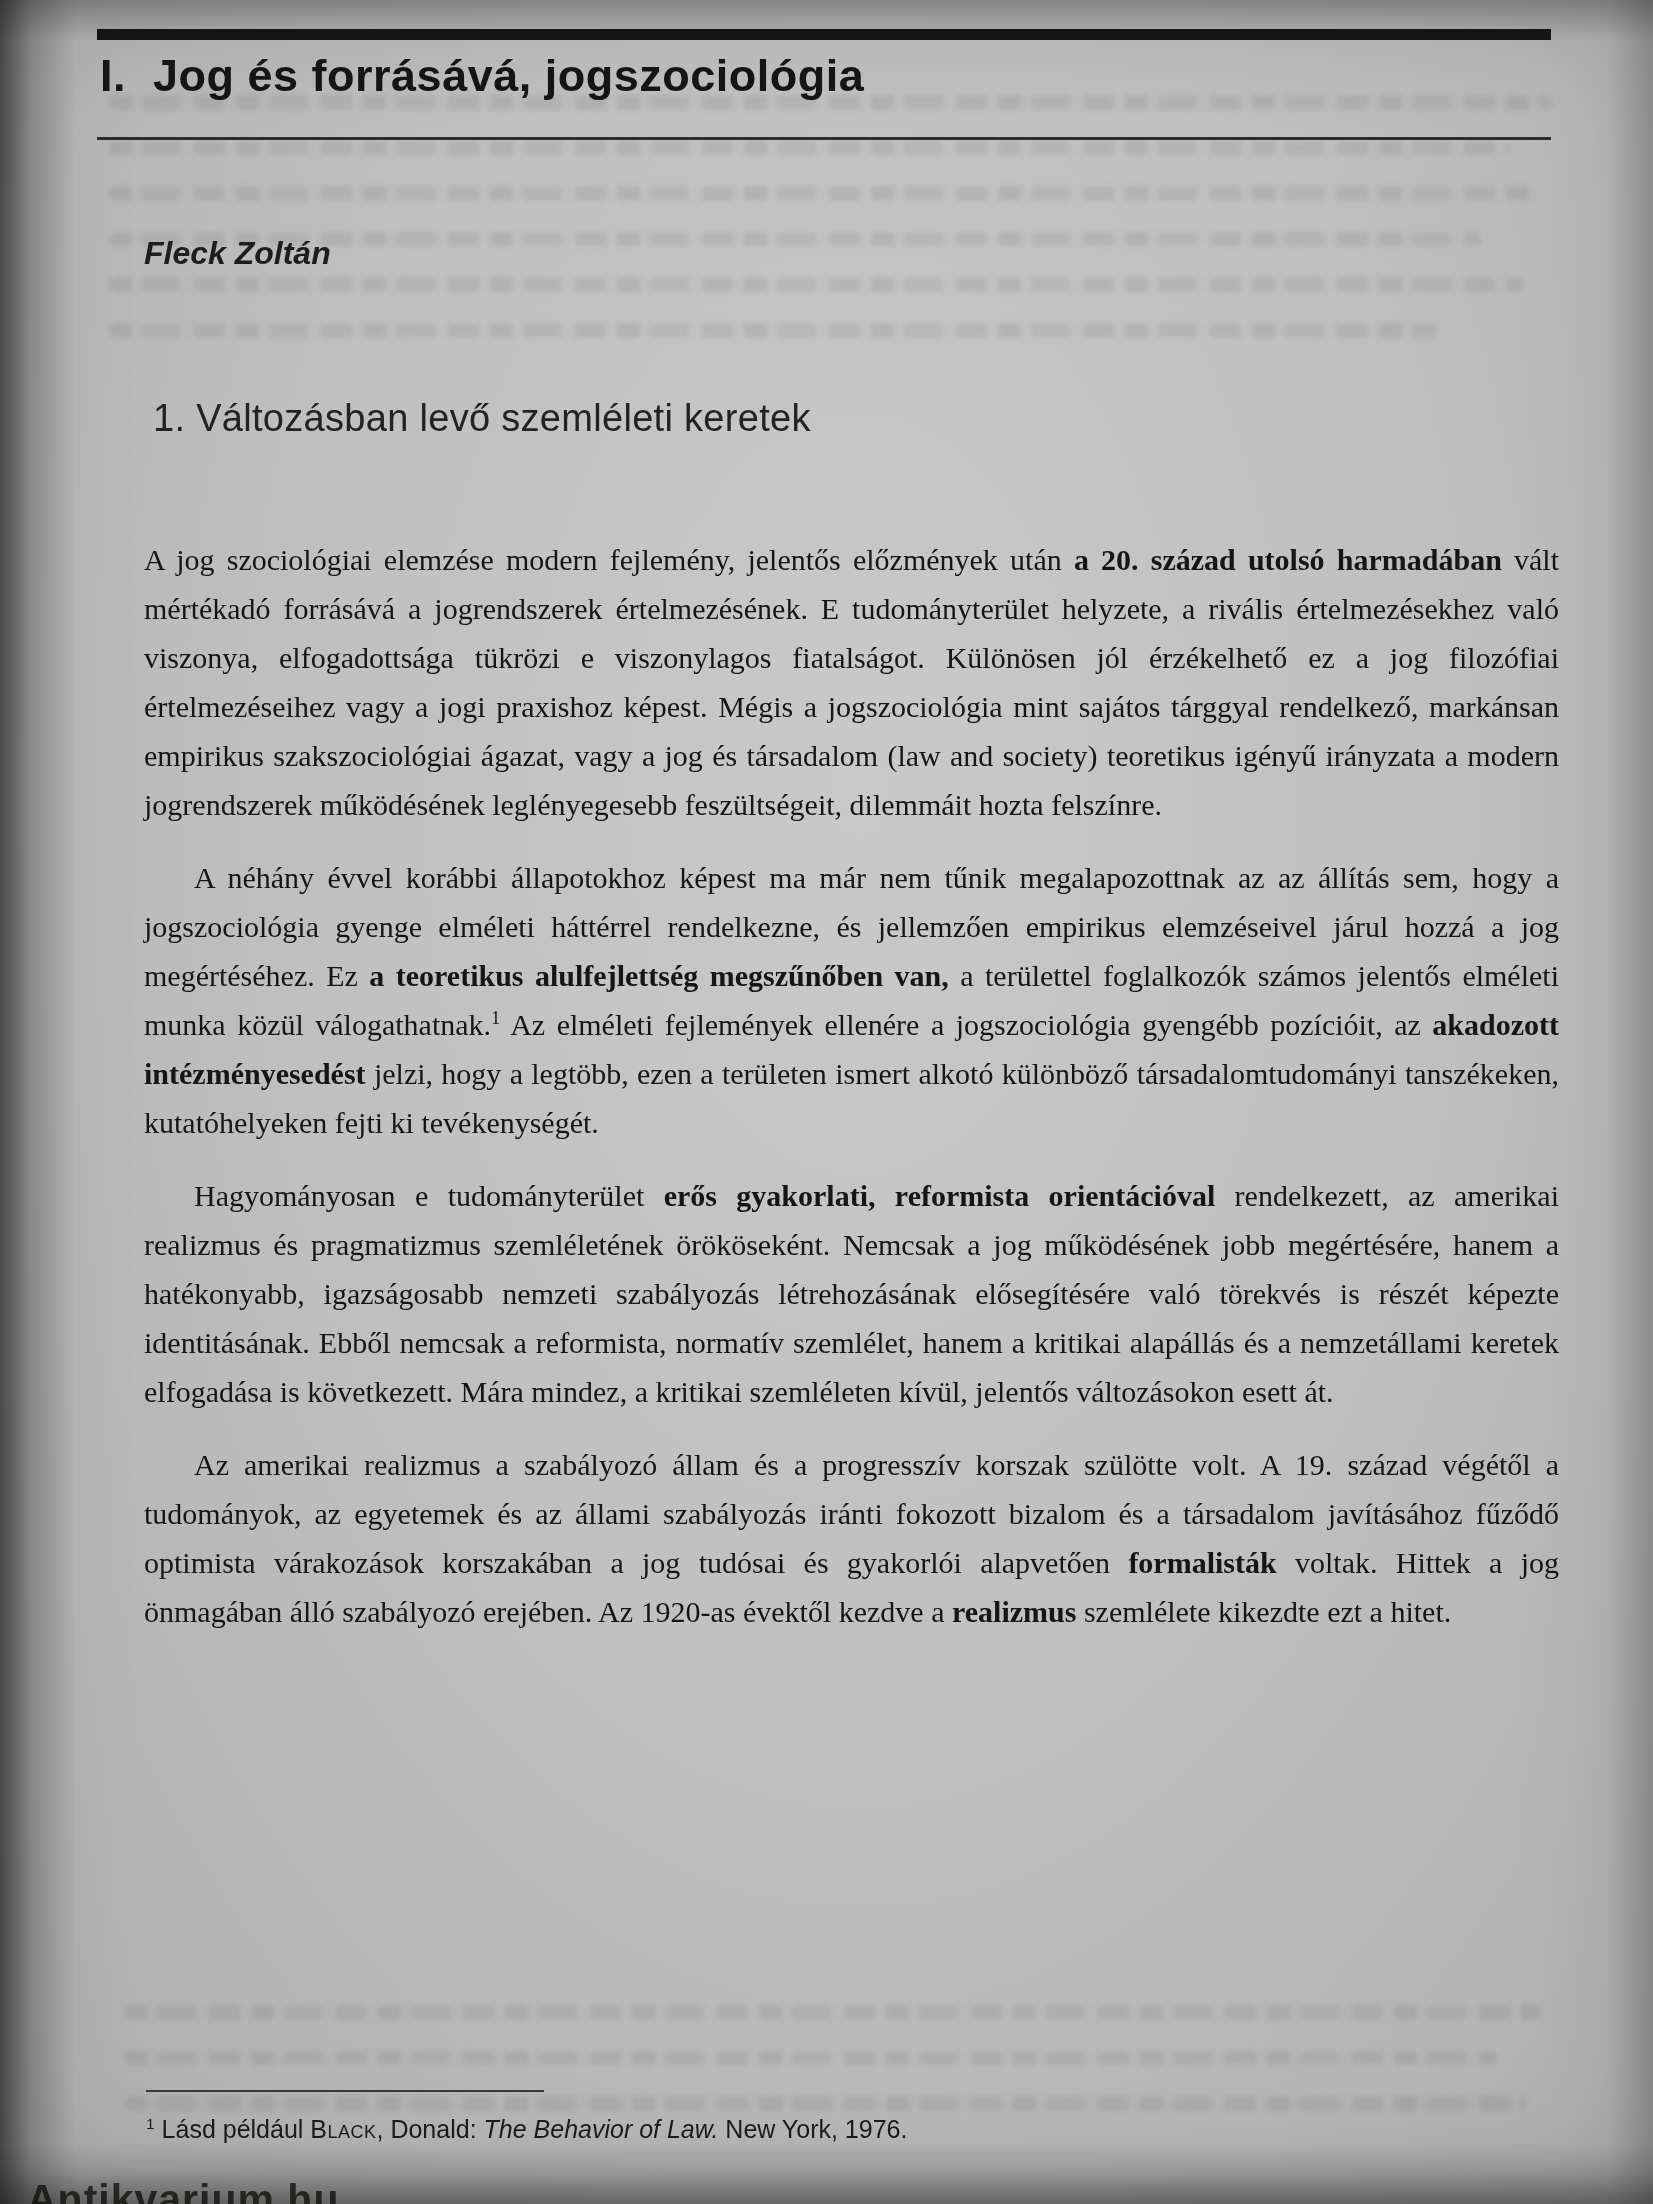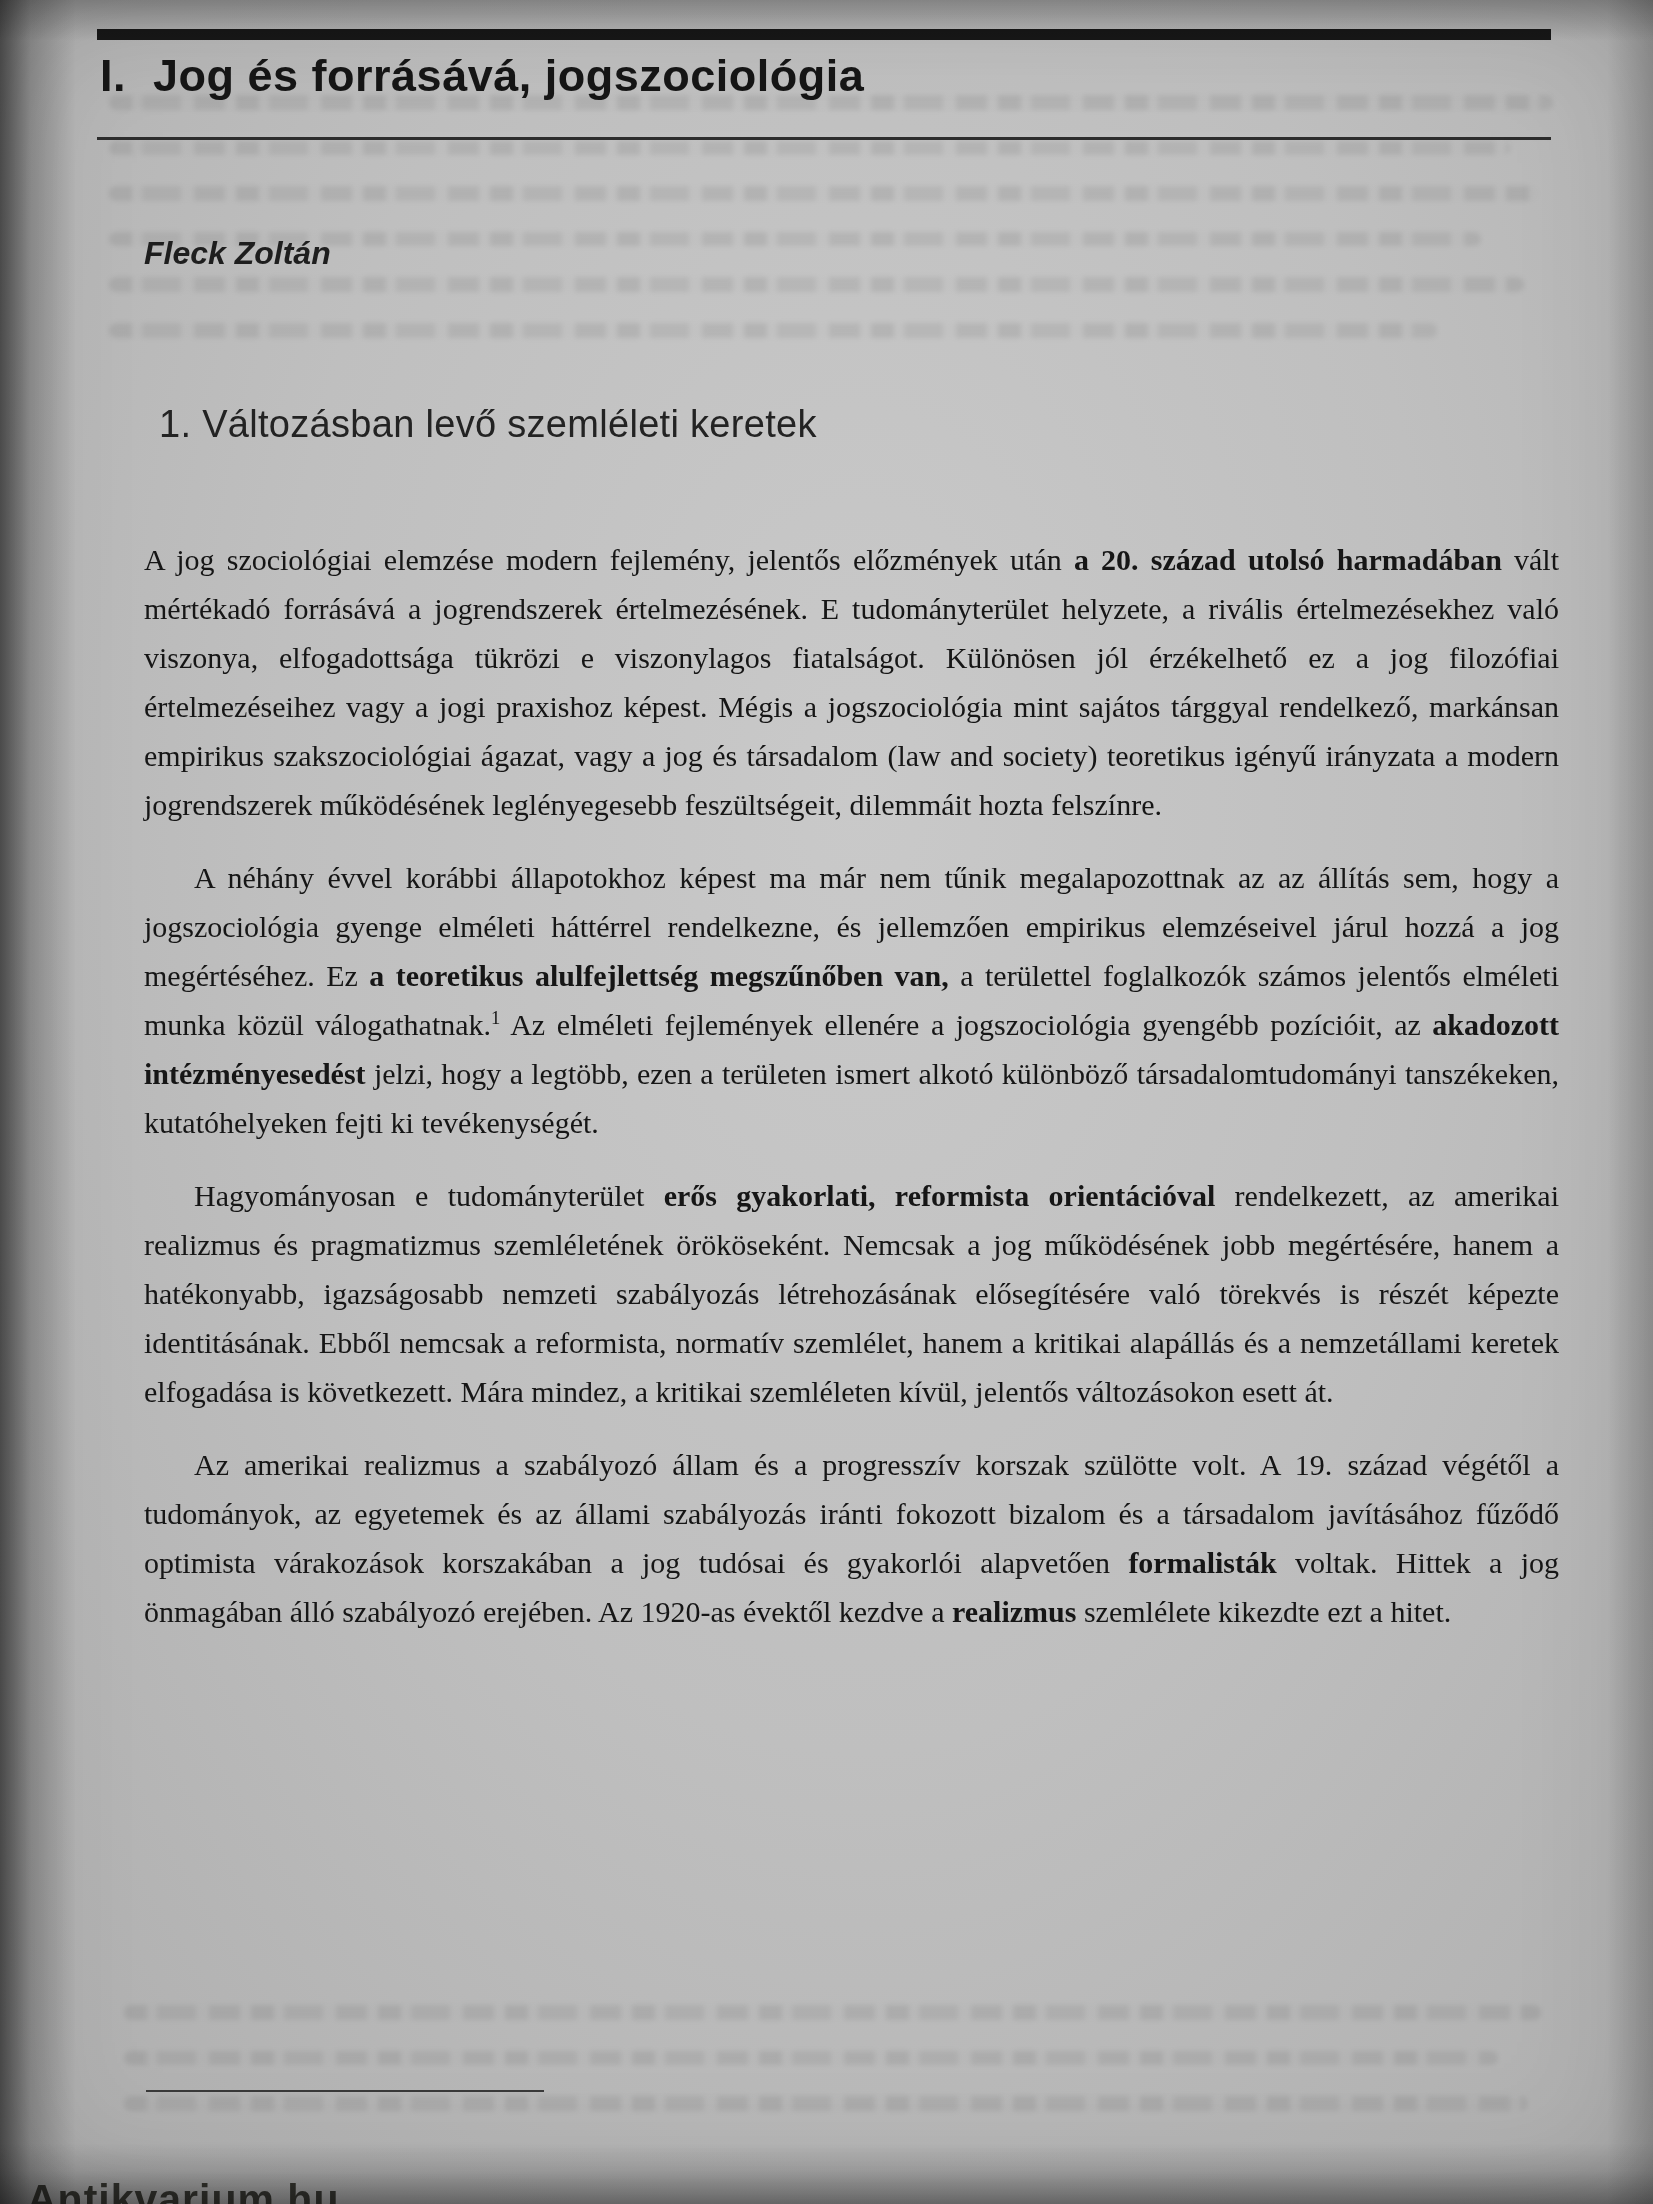--- a/index.html
+++ b/index.html
@@ -52,21 +52,21 @@
     display: flex; gap: 27px;
     font-family: "Liberation Sans", sans-serif;
     font-size: 45px; font-weight: bold; letter-spacing: 0.5px; color: #161616; }
   .rule-thin { position: absolute; left: 97px; top: 137px; width: 1454px; height: 2.9px;
     background: #2d2d2d; z-index: 10; }
 
   .author { position: absolute; left: 144px; top: 235px; z-index: 10;
     font-family: "Liberation Sans", sans-serif;
     font-size: 32px; font-weight: bold; font-style: italic; color: #1e1e1e; }
 
-  .section-heading { position: absolute; left: 142px; top: 386px; z-index: 10; margin: 17px;
+  .section-heading { position: absolute; left: 142px; top: 386px; z-index: 10; margin: 11px;
     font-family: "Liberation Sans", sans-serif;
     font-size: 38px; font-weight: 400; letter-spacing: 0.3px; color: #232323; }
 
   
   .body-text { position: absolute; left: 144px; top: 535px; width: 1415px; z-index: 10;
     font-size: 30px; line-height: 49px; text-align: justify; color: #161616; }
   .body-text p { margin: 0; }
   .body-text p.indent { text-indent: 50px; margin-top: 24px; }
 
   .run-bold { font-weight: bold; }
@@ -119,20 +119,21 @@
   <h2 class="section-heading">1. Változásban levő szemléleti keretek</h2>
 
   <div class="body-text">
     <p class="para"><span class="run-normal">A jog szociológiai elemzése modern fejlemény, jelentős előzmények után </span><span class="run-bold">a 20. század utolsó harmadában</span><span class="run-normal"> vált mértékadó forrásává a jogrendszerek értelmezésének. E tudományterület helyzete, a rivális értelmezésekhez való viszonya, elfogadottsága tükrözi e viszonylagos fiatalságot. Különösen jól érzékelhető ez a jog filozófiai értelmezéseihez vagy a jogi praxishoz képest. Mégis a jogszociológia mint sajátos tárggyal rendelkező, markánsan empirikus szakszociológiai ágazat, vagy a jog és társadalom </span><span class="run-italic">(law and society)</span><span class="run-normal"> teoretikus igényű irányzata a modern jogrendszerek működésének leglényegesebb feszültségeit, dilemmáit hozta felszínre.</span></p>
     <p class="para indent"><span class="run-normal">A néhány évvel korábbi állapotokhoz képest ma már nem tűnik megalapozottnak az az állítás sem, hogy a jogszociológia gyenge elméleti háttérrel rendelkezne, és jellemzően empirikus elemzéseivel járul hozzá a jog megértéséhez. Ez </span><span class="run-bold">a teoretikus alulfejlettség megszűnőben van,</span><span class="run-normal"> a területtel foglalkozók számos jelentős elméleti munka közül válogathatnak.</span><sup class="run-sup">1</sup><span class="run-normal"> Az elméleti fejlemények ellenére a jogszociológia gyengébb pozícióit, az </span><span class="run-bold">akadozott intézményesedést</span><span class="run-normal"> jelzi, hogy a legtöbb, ezen a területen ismert alkotó különböző társadalomtudományi tanszékeken, kutatóhelyeken fejti ki tevékenységét.</span></p>
     <p class="para indent"><span class="run-normal">Hagyományosan e tudományterület </span><span class="run-bold">erős gyakorlati, reformista orientációval</span><span class="run-normal"> rendelkezett, az amerikai realizmus és pragmatizmus szemléletének örököseként. Nemcsak a jog működésének jobb megértésére, hanem a hatékonyabb, igazságosabb nemzeti szabályozás létrehozásának elősegítésére való törekvés is részét képezte identitásának. Ebből nemcsak a reformista, normatív szemlélet, hanem a kritikai alapállás és a nemzetállami keretek elfogadása is következett. Mára mindez, a kritikai szemléleten kívül, jelentős változásokon esett át.</span></p>
     <p class="para indent"><span class="run-normal">Az amerikai realizmus a szabályozó állam és a progresszív korszak szülötte volt. A 19. század végétől a tudományok, az egyetemek és az állami szabályozás iránti fokozott bizalom és a társadalom javításához fűződő optimista várakozások korszakában a jog tudósai és gyakorlói alapvetően </span><span class="run-bold">formalisták</span><span class="run-normal"> voltak. Hittek a jog önmagában álló szabályozó erejében. Az 1920-as évektől kezdve a </span><span class="run-bold">realizmus</span><span class="run-normal"> szemlélete kikezdte ezt a hitet.</span></p>
   </div>
 
   <div class="footnote-rule"></div>
+  <div class="footnote"><sup class="run-sup">1</sup><span class="run-normal"> Lásd például </span><span class="run-smallcaps">Black</span><span class="run-normal">, Donald: </span><span class="run-italic">The Behavior of Law.</span><span class="run-normal"> New York, 1976.</span></div>
 
   <div class="watermark">Antikvarium.hu</div>
 
   <div class="vignette"></div>
   <div class="edge edge-left"></div>
   <div class="edge edge-bottom"></div>
   <div class="edge edge-top"></div>
   <div class="edge edge-right"></div>
 
 </div>

